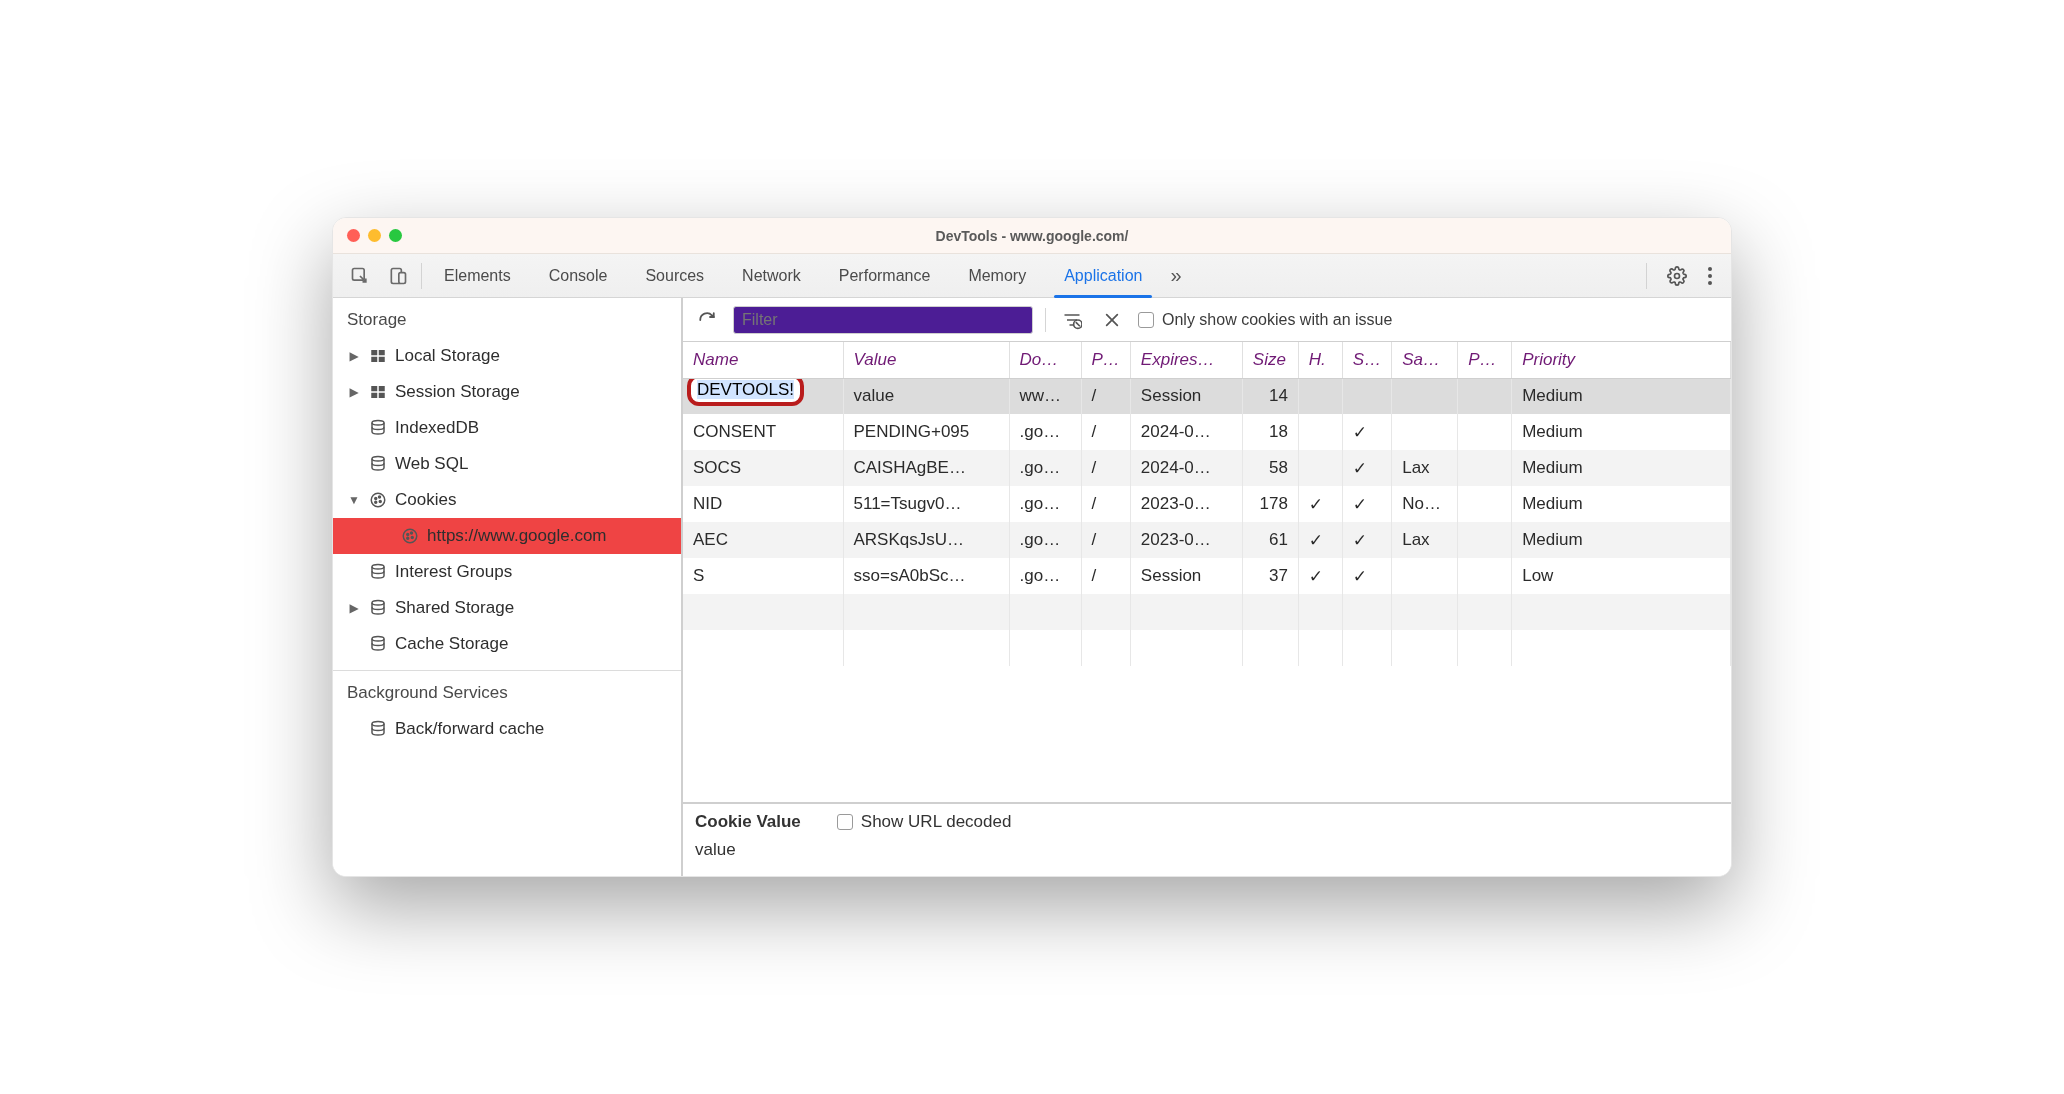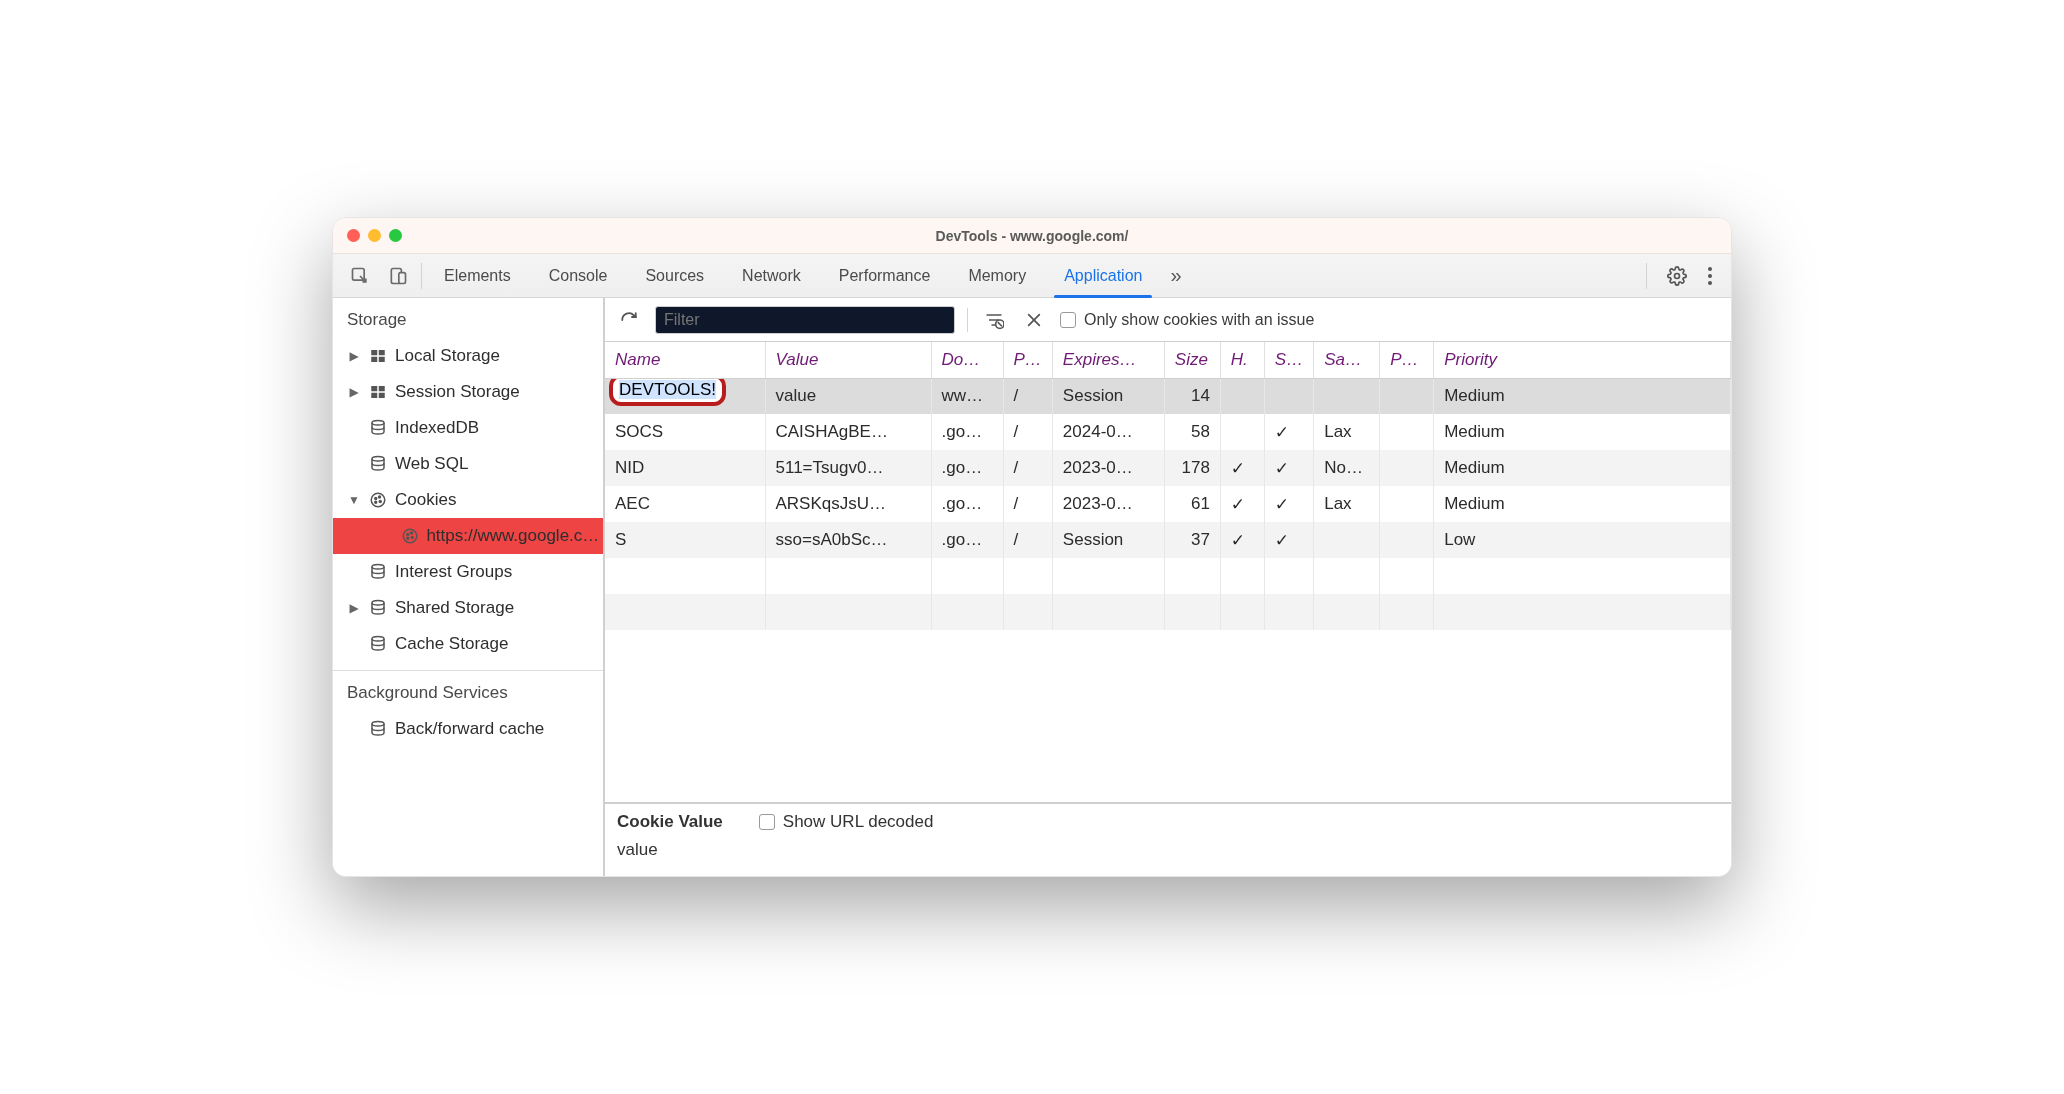--- a/index.html
+++ b/index.html
@@ -58,21 +58,21 @@
   .tab.active::after{
     content:""; position:absolute; left:-8px; right:-8px; bottom:-1px; height:3px;
     background:#1a73e8; border-radius:2px;
   }
   .tabbar .spacer { flex:1; }
   .tabbar .right-icons { display:flex; gap:20px; align-items:center; color:#555; padding-right:10px;}
   .tabbar .right-icons .vline { width:1px; height:26px; background:#d3d3d3; }
   
   .body { flex:1; display:flex; min-height:0; }
   .sidebar {
-    width:272px; border-right:2px solid #cfcfcf; background:#fff;
+    width:350px; border-right:2px solid #cfcfcf; background:#fff;
     font-size:17px; color:#2e2e2e; overflow:hidden;
     padding-top:6px;
   }
   .section-title { font-size:17px; color:#4a4a4a; padding:6px 14px 8px; }
   .tree { list-style:none; margin:0; padding:0; }
   .tree li { display:flex; align-items:center; height:36px; padding-left:14px; gap:6px; }
   .tree li .arrow { width:14px; display:inline-flex; justify-content:center; color:#666; font-size:12px;}
   .tree li .icon { width:22px; display:inline-flex; justify-content:center; color:#555;}
   .tree li.selected { background:#ef4444; }
   .tree li.child { padding-left:46px; }
@@ -82,21 +82,21 @@
   
   .main { flex:1; display:flex; flex-direction:column; min-width:0;}
   .toolbar {
     height:44px; border-bottom:1px solid #cfcfcf;
     display:flex; align-items:center; gap:12px; padding:0 10px;
     font-size:16px; color:#3b3b3b; background:#fff;
   }
   .toolbar .btn { width:28px; height:28px; display:flex; align-items:center; justify-content:center; color:#555;}
   .filter-input {
     width:300px; height:28px; border:1px solid #cfcfcf; border-radius:3px;
-    padding:0 8px; font-size:16px; color:#888; background:#0f172a;
+    padding:0 8px; font-size:16px; color:#888; background:#4c1d95;
   }
   .toolbar .vline{ width:1px; height:24px; background:#d5d5d5; }
   .chk { width:16px; height:16px; border:1.5px solid #9a9a9a; border-radius:3px; display:inline-block; }
 
   
   .table-wrap { flex:1; overflow:hidden; display:flex; flex-direction:column; }
   table { width:100%; border-collapse:collapse; font-size:17px; }
   thead th {
     text-align:left; font-weight:400; color:#701a75; background:#fff;
     border-bottom:1px solid #cfcfcf; border-right:1px solid #e0e0e0;
@@ -400,20 +400,33 @@
                   <td>/</td>
                   <td>Session</td>
                   <td class="num">14</td>
                   <td></td>
                   <td></td>
                   <td></td>
                   <td></td>
                   <td>Medium</td>
                 </tr>
                 <tr>
+                  <td>CONSENT</td>
+                  <td>PENDING+095</td>
+                  <td>.go…</td>
+                  <td>/</td>
+                  <td>2024-0…</td>
+                  <td class="num">18</td>
+                  <td></td>
+                  <td>✓</td>
+                  <td></td>
+                  <td></td>
+                  <td>Medium</td>
+                </tr>
+                <tr>
                   <td>SOCS</td>
                   <td>CAISHAgBE…</td>
                   <td>.go…</td>
                   <td>/</td>
                   <td>2024-0…</td>
                   <td class="num">58</td>
                   <td></td>
                   <td>✓</td>
                   <td>Lax</td>
                   <td></td>

